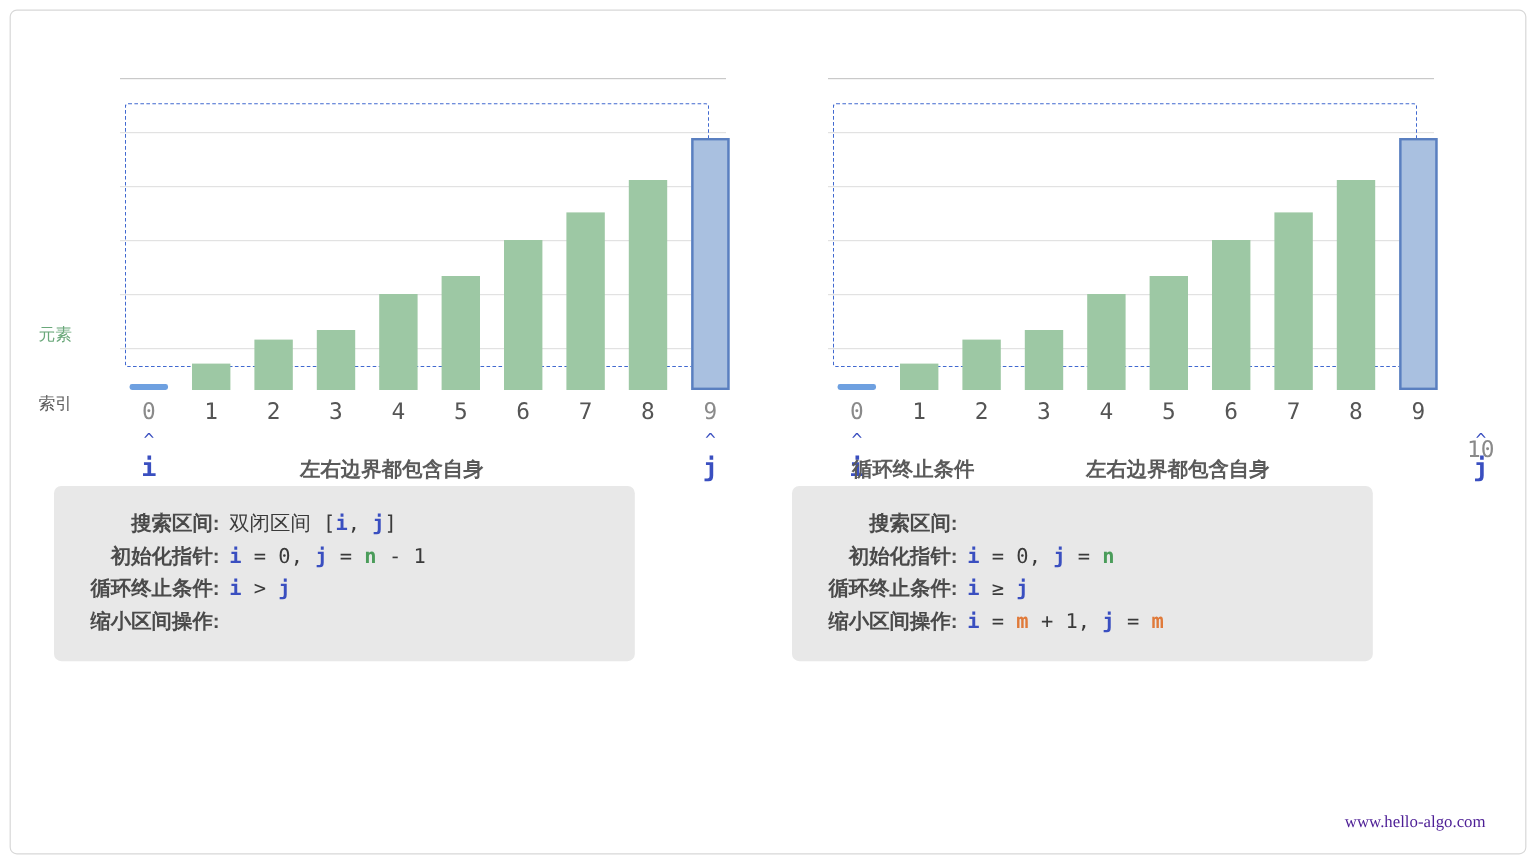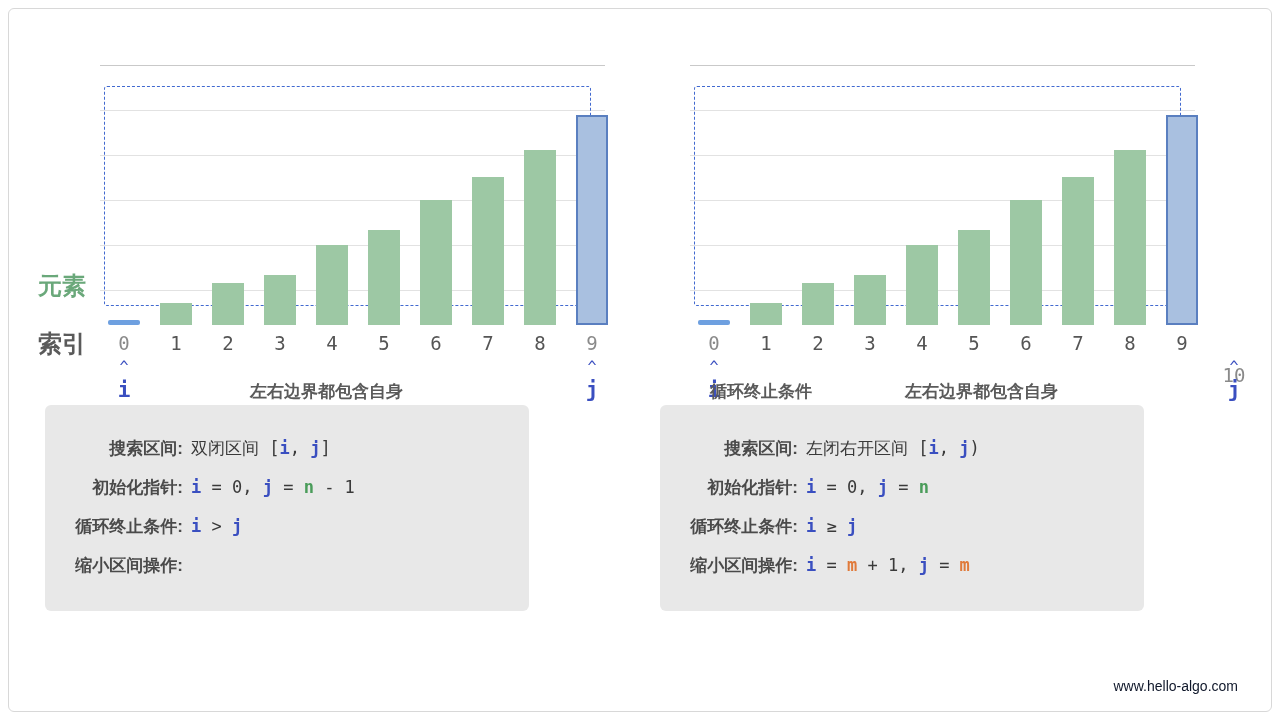--- a/index.html
+++ b/index.html
@@ -130,23 +130,23 @@
     position: absolute;
     top: 320px;
     font-size: 17px;
     font-weight: bold;
     color: #5a5a5a;
   }
 
   
   .axis-label {
     position: absolute;
-    font-size: 24px;
-    font-weight: bold;
-    text-align: center;
+    font-size: 14px;
+    font-weight: normal;
+    text-align: left;
     width: 60px;
   }
   #label-element {
     left: -28px;
     top: 210px;
     color: #6aa87a;
   }
   #label-index {
     left: -28px;
     top: 268px;
@@ -160,21 +160,21 @@
     background: #e8e8e8;
     border-radius: 6px;
     padding: 16px 26px 18px 18px;
   }
   #infobox-0 { left: 45px; width: 440px; }
   #infobox-1 { left: 660px; width: 440px; }
 
   .info-line {
     display: flex;
     align-items: baseline;
-    margin: 16px 0;
+    margin: 4px 0;
     font-size: 17px;
     white-space: pre;
   }
   .info-key {
     font-weight: bold;
     color: #4a4a4a;
     text-align: right;
     width: 120px;
     flex: 0 0 120px;
     margin-right: 8px;
@@ -185,23 +185,23 @@
     color: #3a3a3a;
   }
   .v-i, .v-j { color: #3a4fc0; font-weight: bold; }
   .v-n { color: #4a9c5a; font-weight: bold; }
   .v-m { color: #e07a3a; font-weight: bold; }
 
   .watermark {
     position: absolute;
     right: 42px;
     bottom: 26px;
-    font-family: Liberation Sans, sans-serif;
+    font-family: Liberation Serif, serif;
     font-size: 14px;
-    color: #0f172a;
+    color: #4c1d95;
   }
 </style>
 </head>
 <body>
 
 <div class="page-frame"></div>
 
 <div class="panel" id="panel-0">
 
   <div class="axis-label" id="label-element">元素</div>
@@ -304,19 +304,19 @@
     </div>
 </div>
 
 <div class="infobox" id="infobox-0">
     <div class="info-line"><div class="info-key">搜索区间:</div><div class="info-val">双闭区间 [<span class="v-i">i</span>, <span class="v-j">j</span>]</div></div>
     <div class="info-line"><div class="info-key">初始化指针:</div><div class="info-val"><span class="v-i">i</span> = 0, <span class="v-j">j</span> = <span class="v-n">n</span> - 1</div></div>
     <div class="info-line"><div class="info-key">循环终止条件:</div><div class="info-val"><span class="v-i">i</span> &gt; <span class="v-j">j</span></div></div>
     <div class="info-line"><div class="info-key">缩小区间操作:</div></div>
   </div>
 <div class="infobox" id="infobox-1">
-    <div class="info-line"><div class="info-key">搜索区间:</div><div class="info-val">左闭右开区间 [<span class="v-i">i</span>, <span class="v-j">j</span>)</div></div>
+    <div class="info-line"><div class="info-key">搜索区间:</div></div>
     <div class="info-line"><div class="info-key">初始化指针:</div><div class="info-val"><span class="v-i">i</span> = 0, <span class="v-j">j</span> = <span class="v-n">n</span></div></div>
     <div class="info-line"><div class="info-key">循环终止条件:</div><div class="info-val"><span class="v-i">i</span> ≥ <span class="v-j">j</span></div></div>
     <div class="info-line"><div class="info-key">缩小区间操作:</div><div class="info-val"><span class="v-i">i</span> = <span class="v-m">m</span> + 1, <span class="v-j">j</span> = <span class="v-m">m</span></div></div>
   </div>
 
 <div class="watermark">www.hello-algo.com</div>
 
 </body></html>

